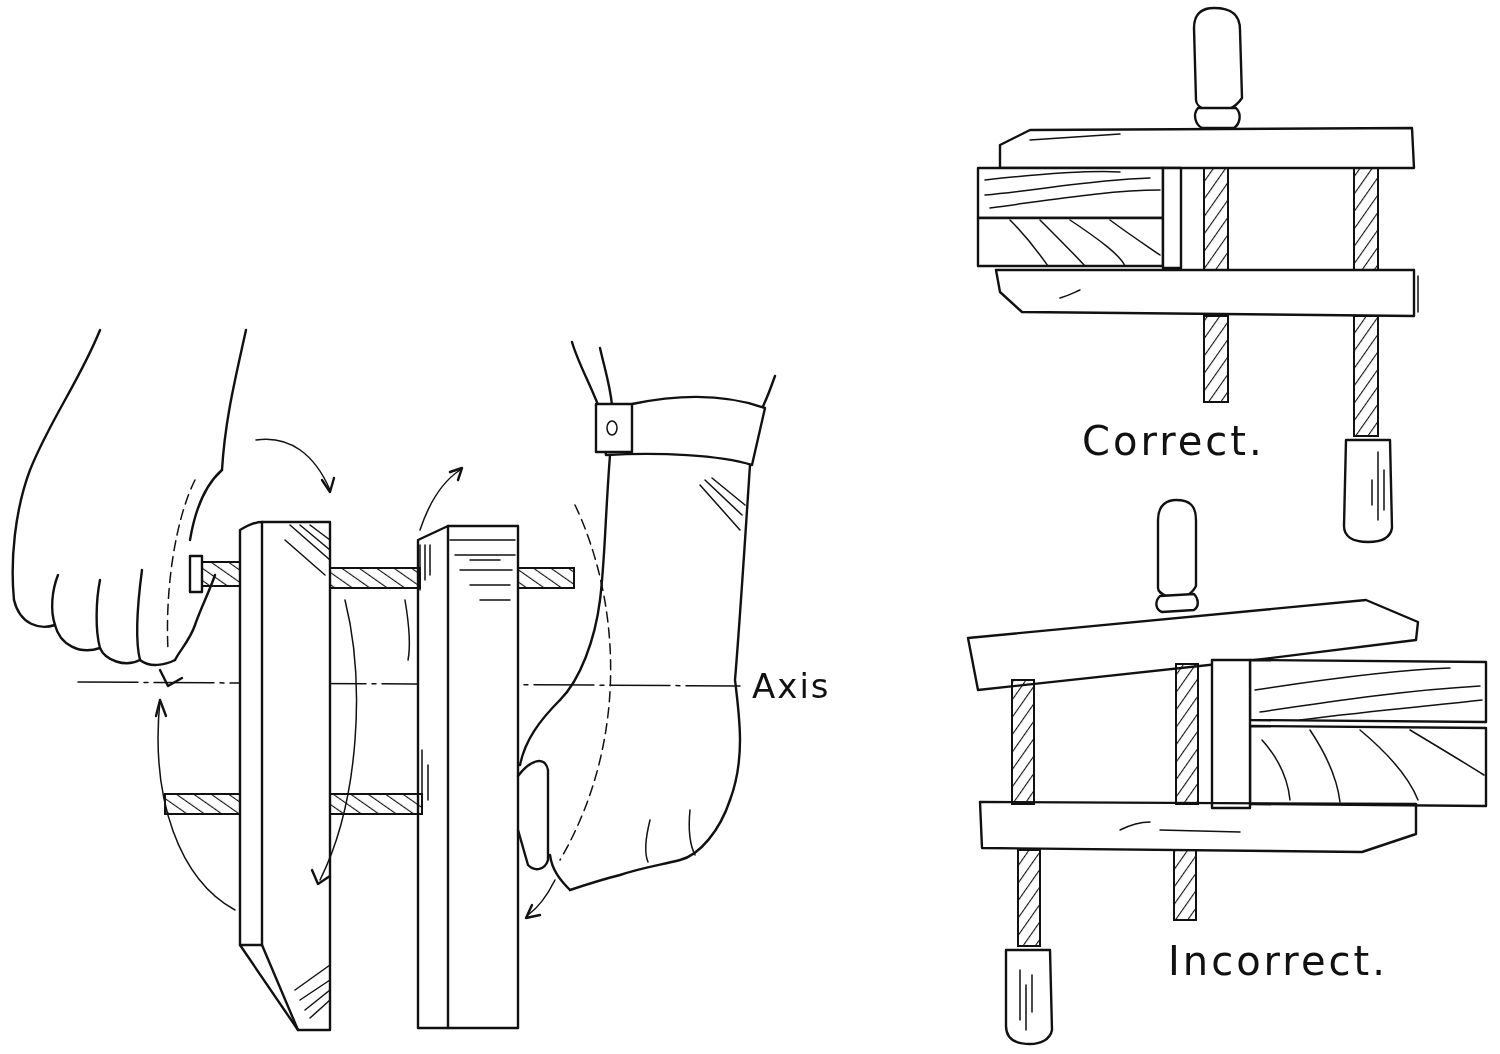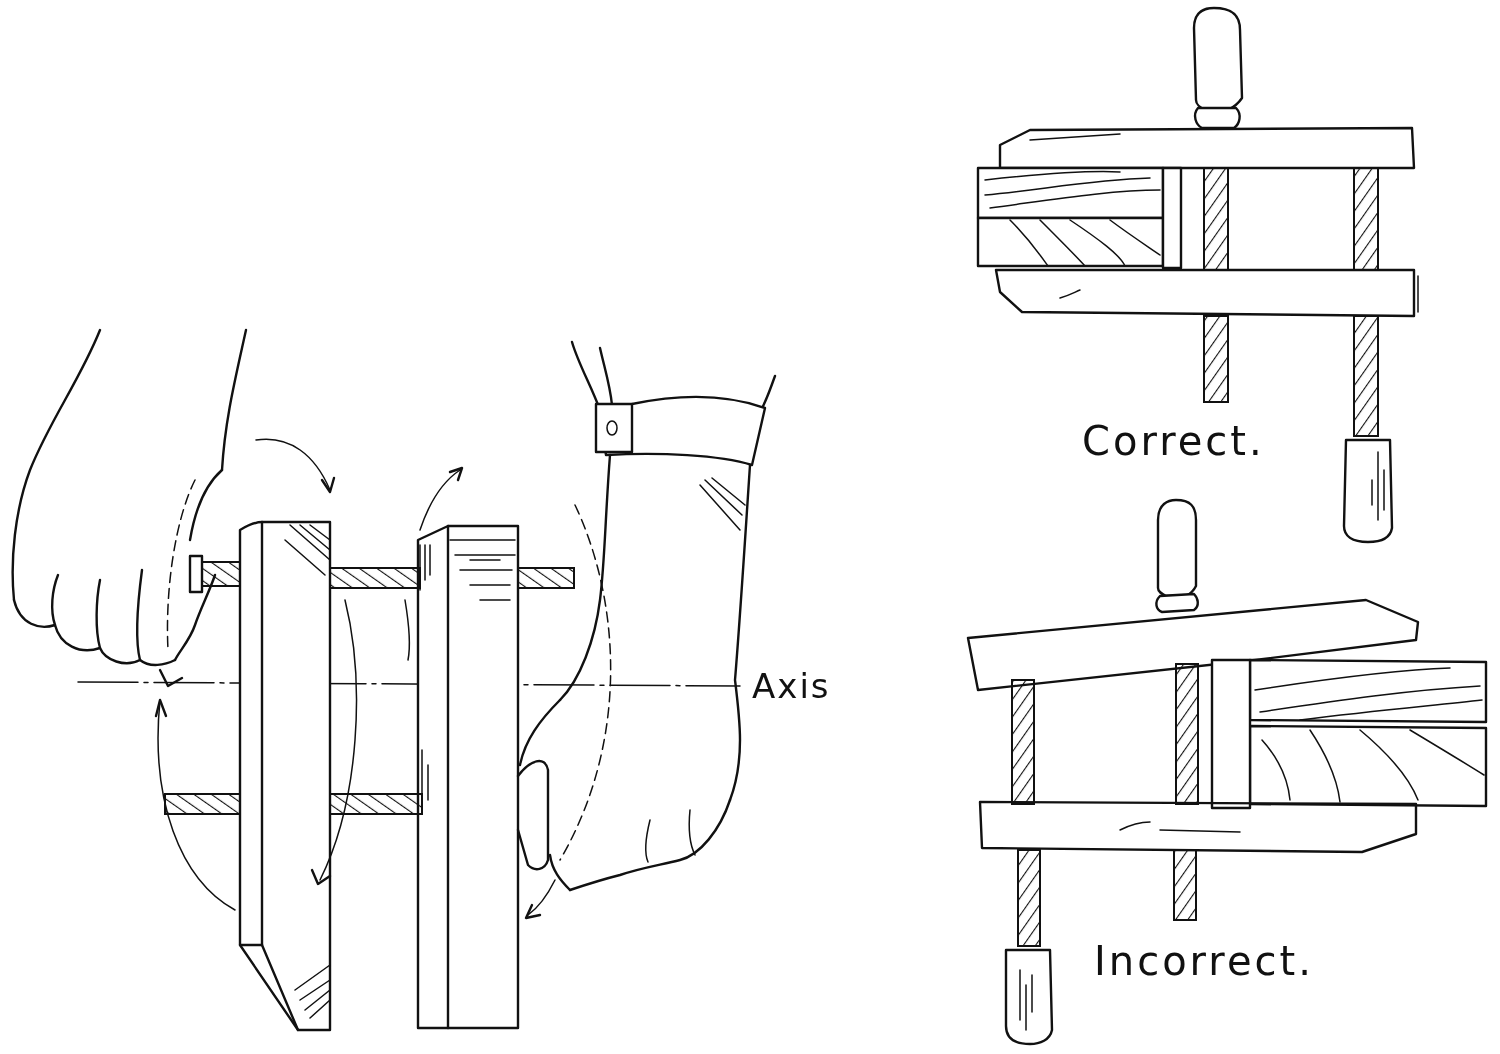--- a/index.html
+++ b/index.html
@@ -7,21 +7,21 @@
          font-family: "DejaVu Sans", sans-serif; }
   #canvas { position: absolute; left: 0; top: 0; width: 1500px; height: 1054px; }
   svg { display: block; }
   .ink { stroke: #111; fill: none; stroke-width: 2.4; stroke-linecap: round; stroke-linejoin: round; }
   .ink-thin { stroke: #111; fill: none; stroke-width: 1.5; stroke-linecap: round; }
   .fillw { fill: #fff; }
   .label { position: absolute; color: #111; font-family: "DejaVu Sans", sans-serif;
            letter-spacing: 3px; font-weight: normal; white-space: nowrap; }
   #lbl-axis { left: 752px; top: 666px; font-size: 34px; letter-spacing: 2px; }
   #lbl-correct { left: 1082px; top: 418px; font-size: 40px; }
-  #lbl-incorrect { left: 1094px; top: 938px; font-size: 40px; }
+  #lbl-incorrect { left: 1168px; top: 938px; font-size: 40px; }
 </style>
 </head>
 <body>
 
 <div id="canvas">
 <svg width="1500" height="1054" viewBox="0 0 1500 1054" xmlns="http://www.w3.org/2000/svg">
   <defs>
     <pattern id="hatch" width="8" height="8" patternUnits="userSpaceOnUse" patternTransform="rotate(45)">
       <line x1="0" y1="0" x2="0" y2="8" stroke="#111" stroke-width="1"></line>
     </pattern>

